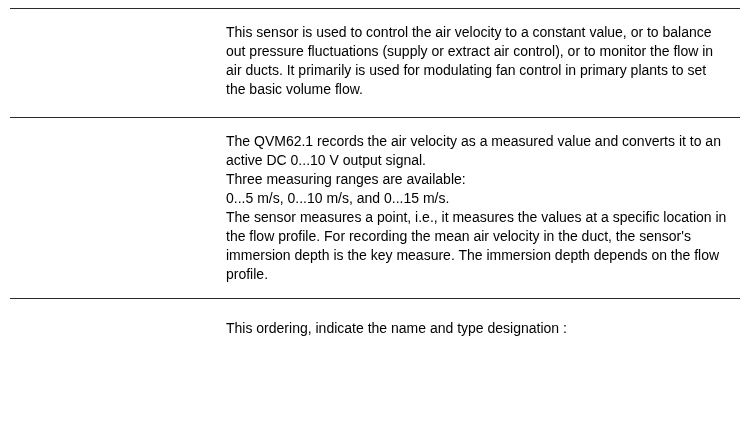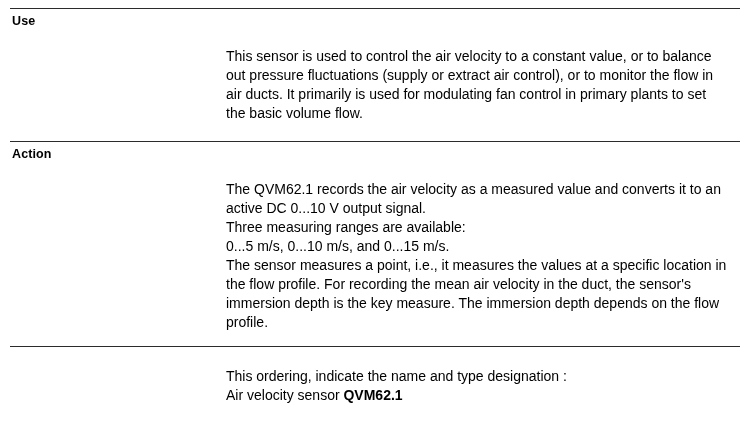--- a/index.html
+++ b/index.html
@@ -55,43 +55,40 @@
 </style>
 </head>
 <body>
 
 <div class="page">
 
   <div class="top-pad"></div>
 
   <div class="section">
     <div class="rule"></div>
-    <div class="section-head">Use</div>
     <div class="gap-use"></div>
     <div class="body-wrap">
       <div class="body-text">This sensor is used to control the air velocity to a constant value, or to balance out pressure fluctuations (supply or extract air control), or to monitor the flow in air ducts. It primarily is used for modulating fan control in primary plants to set the basic volume flow.</div>
     </div>
     <div class="after-use"></div>
   </div>
 
   <div class="section">
     <div class="rule"></div>
-    <div class="section-head">Action</div>
     <div class="gap-action"></div>
     <div class="body-wrap">
       <div class="body-text">The QVM62.1 records the air velocity as a measured value and converts it to an active DC 0...10 V output signal.
 Three measuring ranges are available:
 0...5 m/s, 0...10 m/s, and 0...15 m/s.
 The sensor measures a point, i.e., it measures the values at a specific location in the flow profile. For recording the mean air velocity in the duct, the sensor's immersion depth is the key measure. The immersion depth depends on the flow profile.</div>
     </div>
     <div class="after-action"></div>
   </div>
 
   <div class="section">
     <div class="rule"></div>
     <div class="gap-ordering"></div>
     <div class="body-wrap">
       <div class="body-text">This ordering, indicate the name and type designation :</div>
-      <div class="body-text"><span>Air velocity sensor </span><b>QVM62.1</b></div>
     </div>
   </div>
 
 </div>
 
 </body></html>

